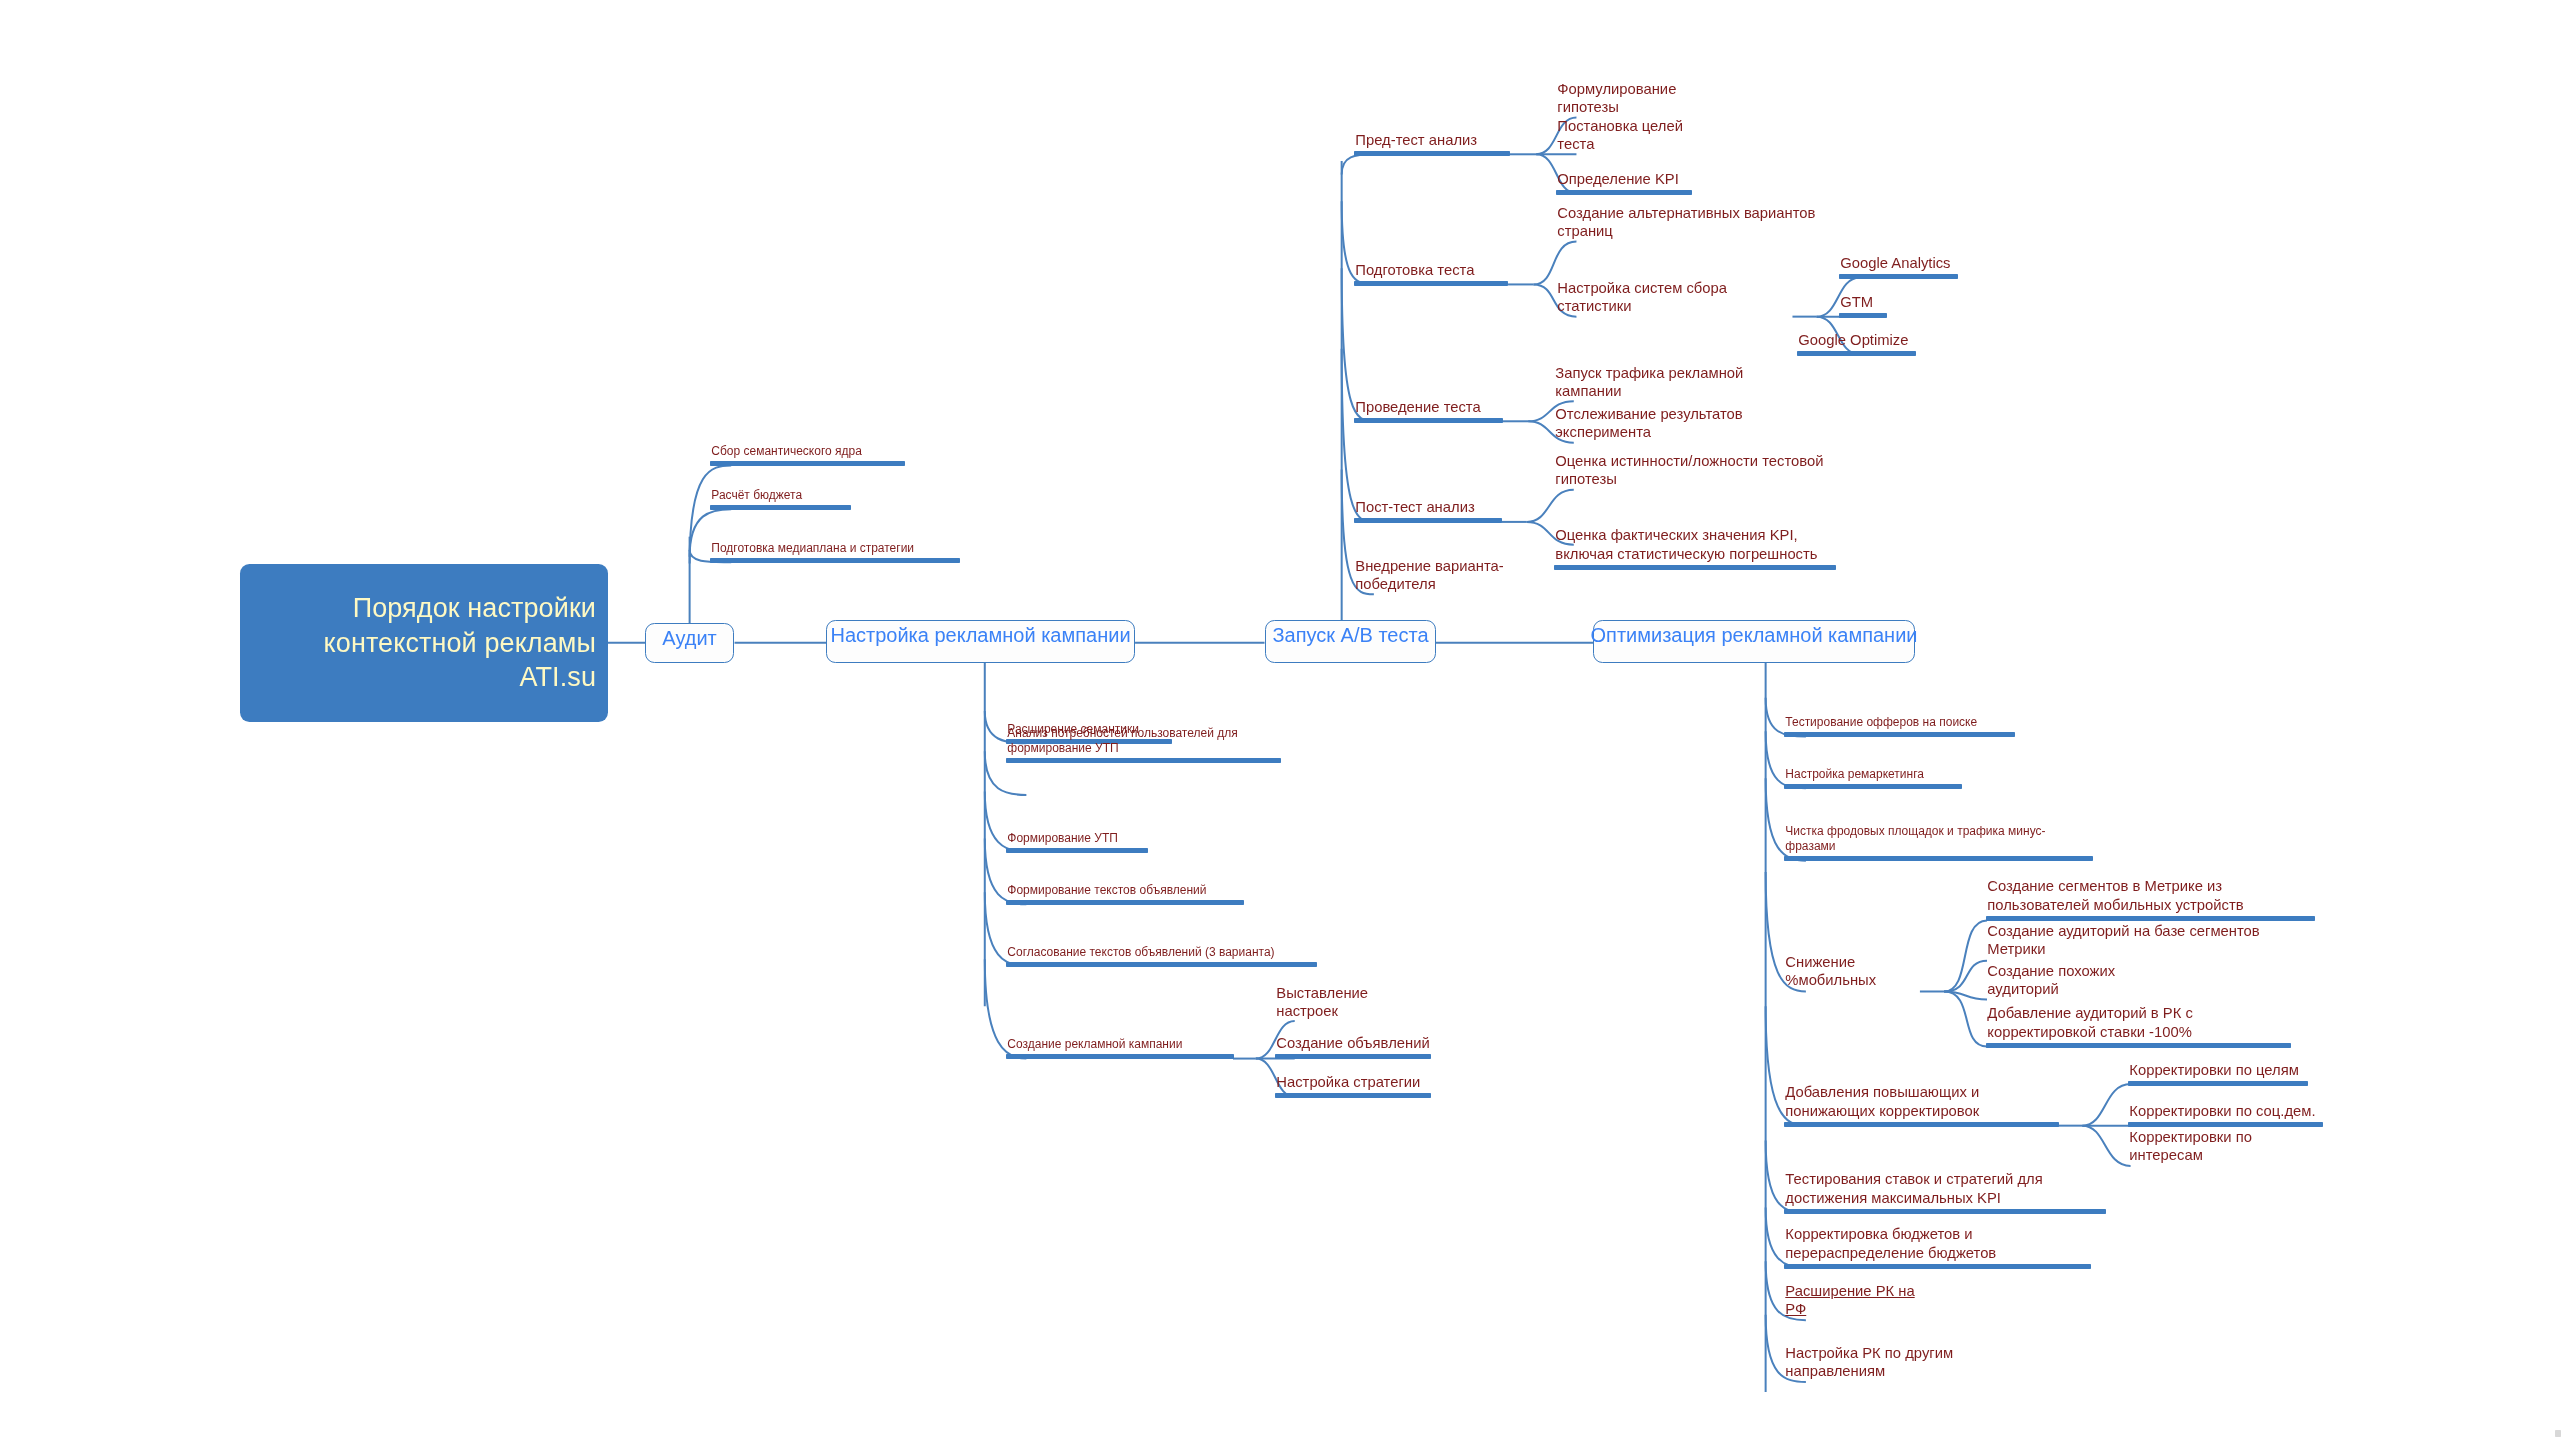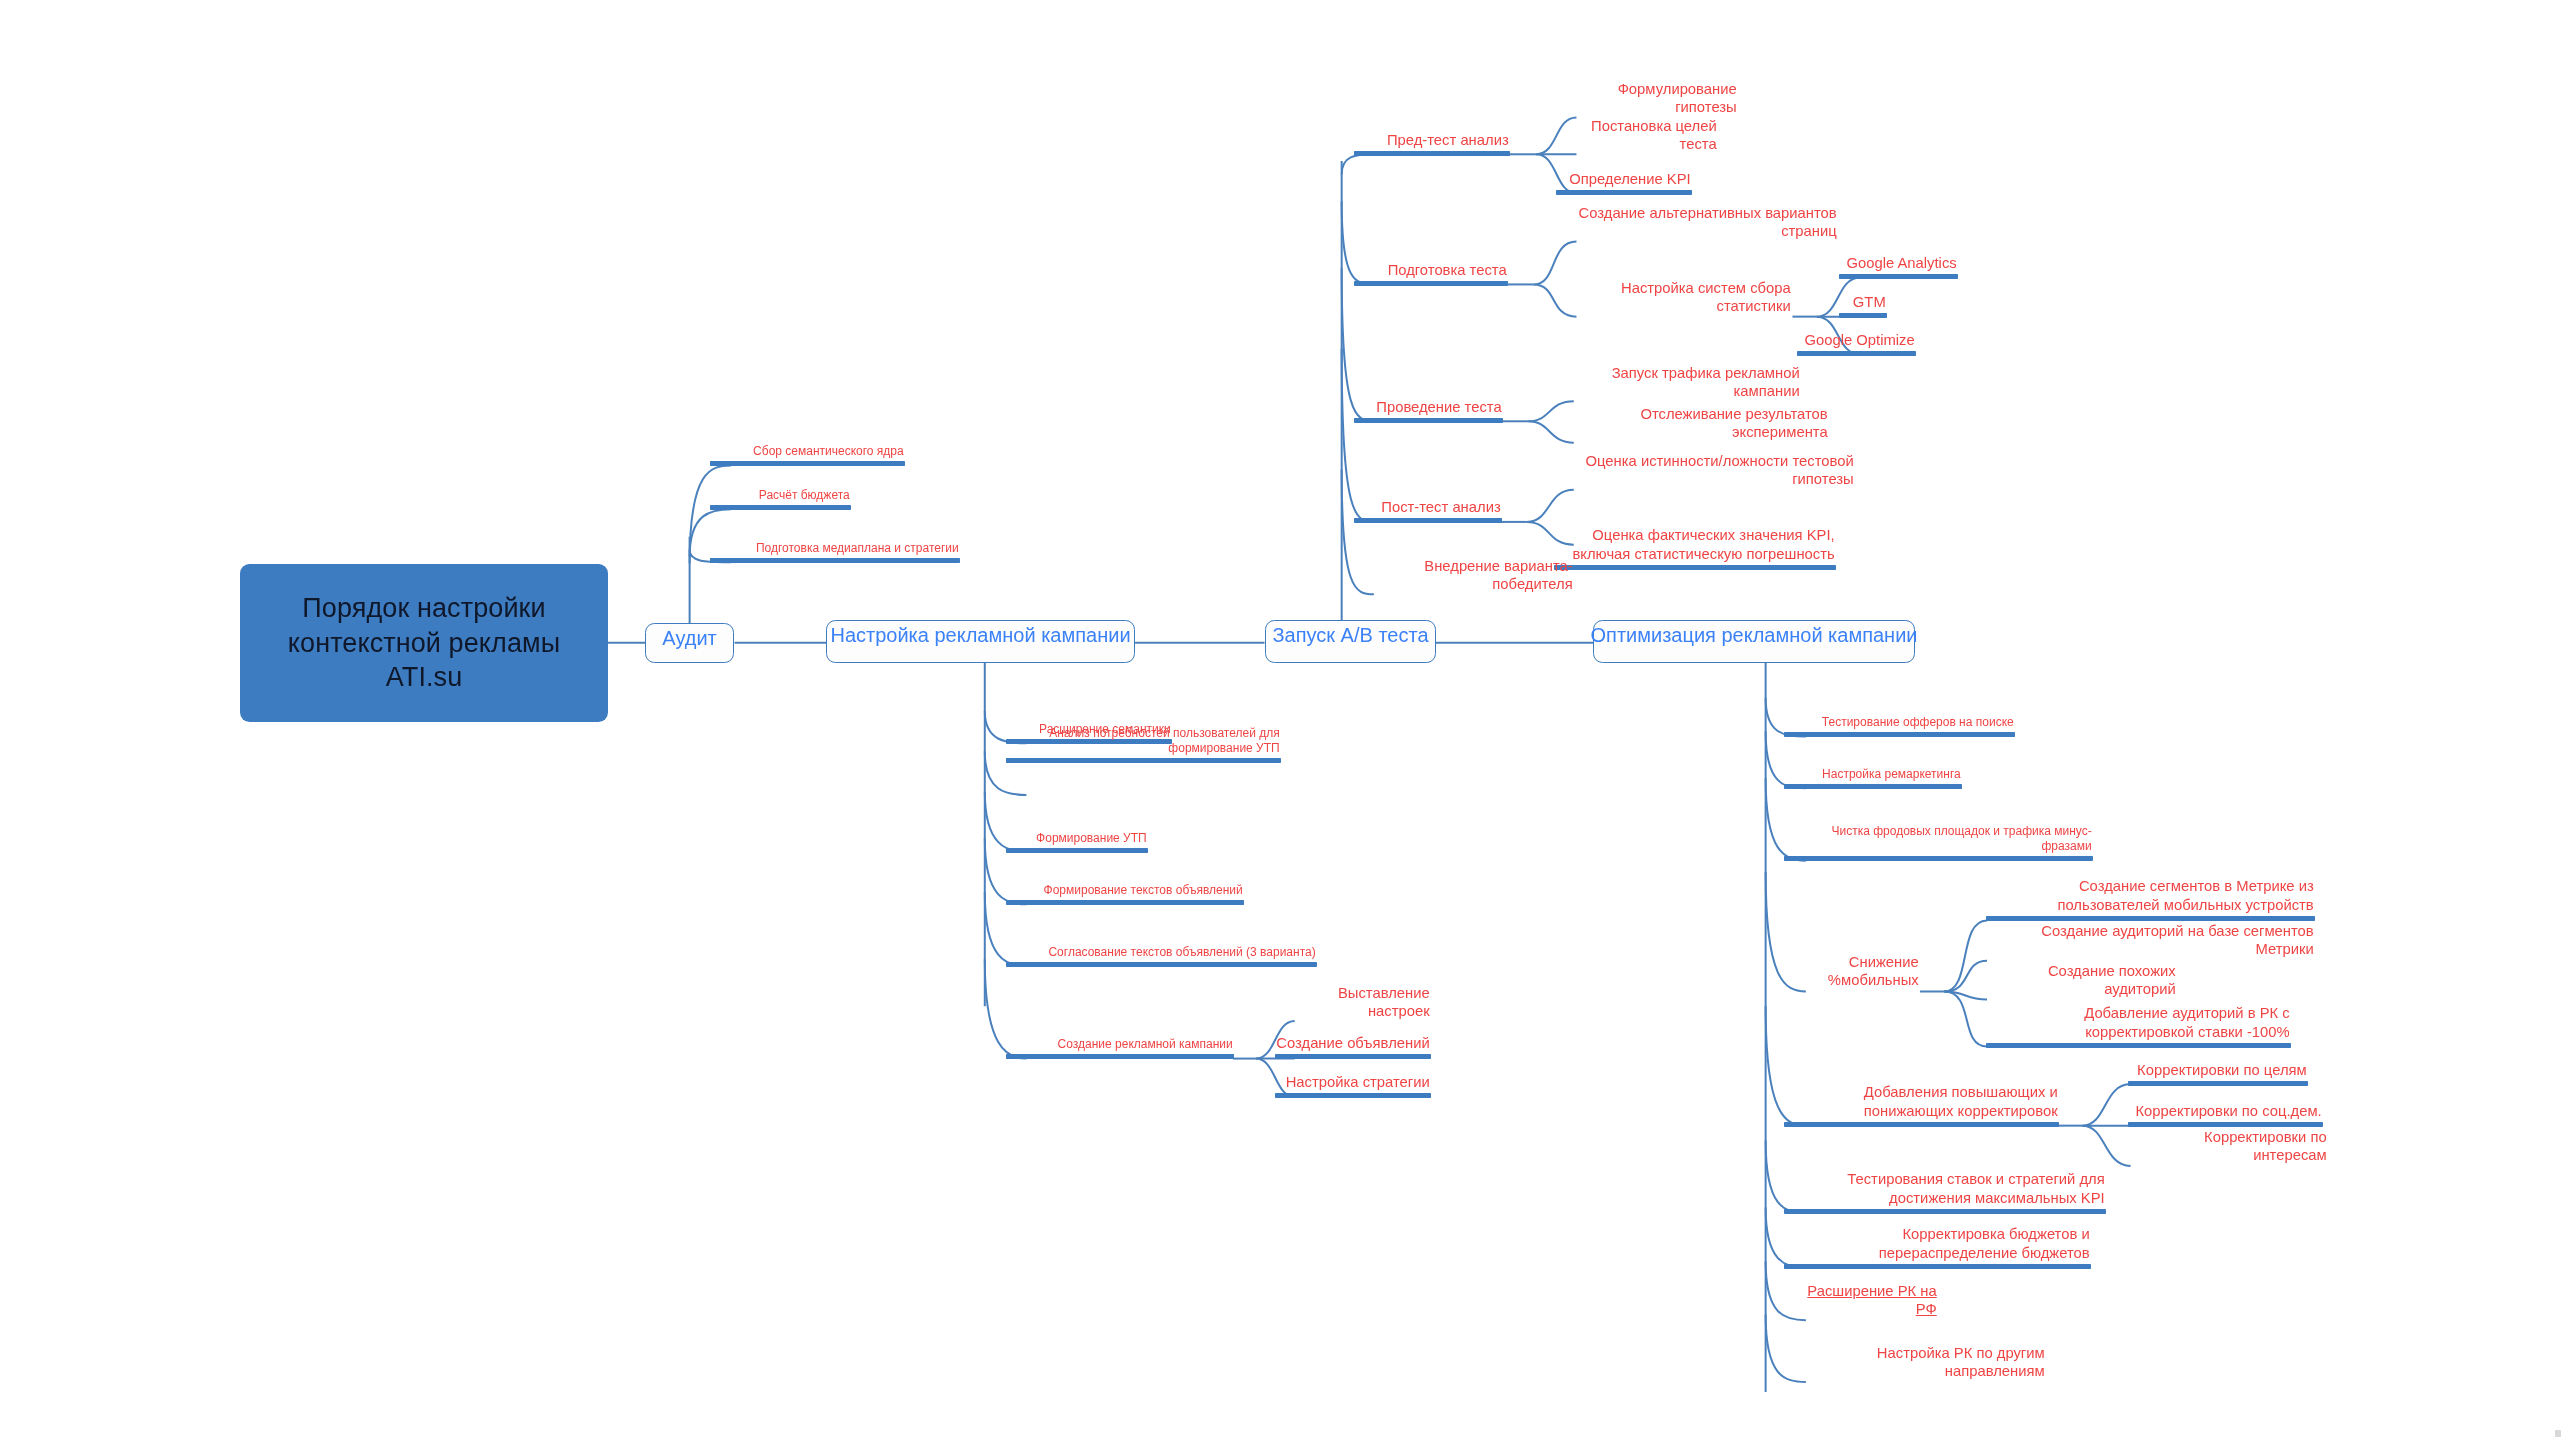--- a/index.html
+++ b/index.html
@@ -9,23 +9,23 @@
   #canvas{position:absolute;left:0;top:0;width:2576px;height:1449px;}
 
   svg.wires{position:absolute;left:0;top:0;width:2576px;height:1449px;
             pointer-events:none;}
 
   
   .root-node{
     position:absolute;
     background:#3d7cc0;
     border-radius:9.4px;
-    color:#0f172a;
+    color:#fef9c3;
     display:flex;align-items:center;justify-content:center;
-    text-align:center;
+    text-align:right;
     line-height:1.28;
     font-size:27px;
     letter-spacing:0.1px;
     padding:17px 12px;
     box-sizing:border-box;
   }
 
   
   .box-node{
     position:absolute;
@@ -38,22 +38,22 @@
     font-size:20px;
     box-sizing:border-box;
     padding:2.7px 10.7px;
     white-space:nowrap;
   }
 
   
   .leaf{
     position:absolute;
     box-sizing:border-box;
-    color:#ef4444;
-    text-align:right;
+    color:#7f1d1d;
+    text-align:left;
     line-height:1.26;
     display:flex;
     flex-direction:column;
     justify-content:flex-end;
   }
   .leaf .txt{display:block;padding:0 1.3px 2px 1.3px;}
   .leaf .bar{
     display:block;
     height:4.7px;
     background:#3d7cc0;

